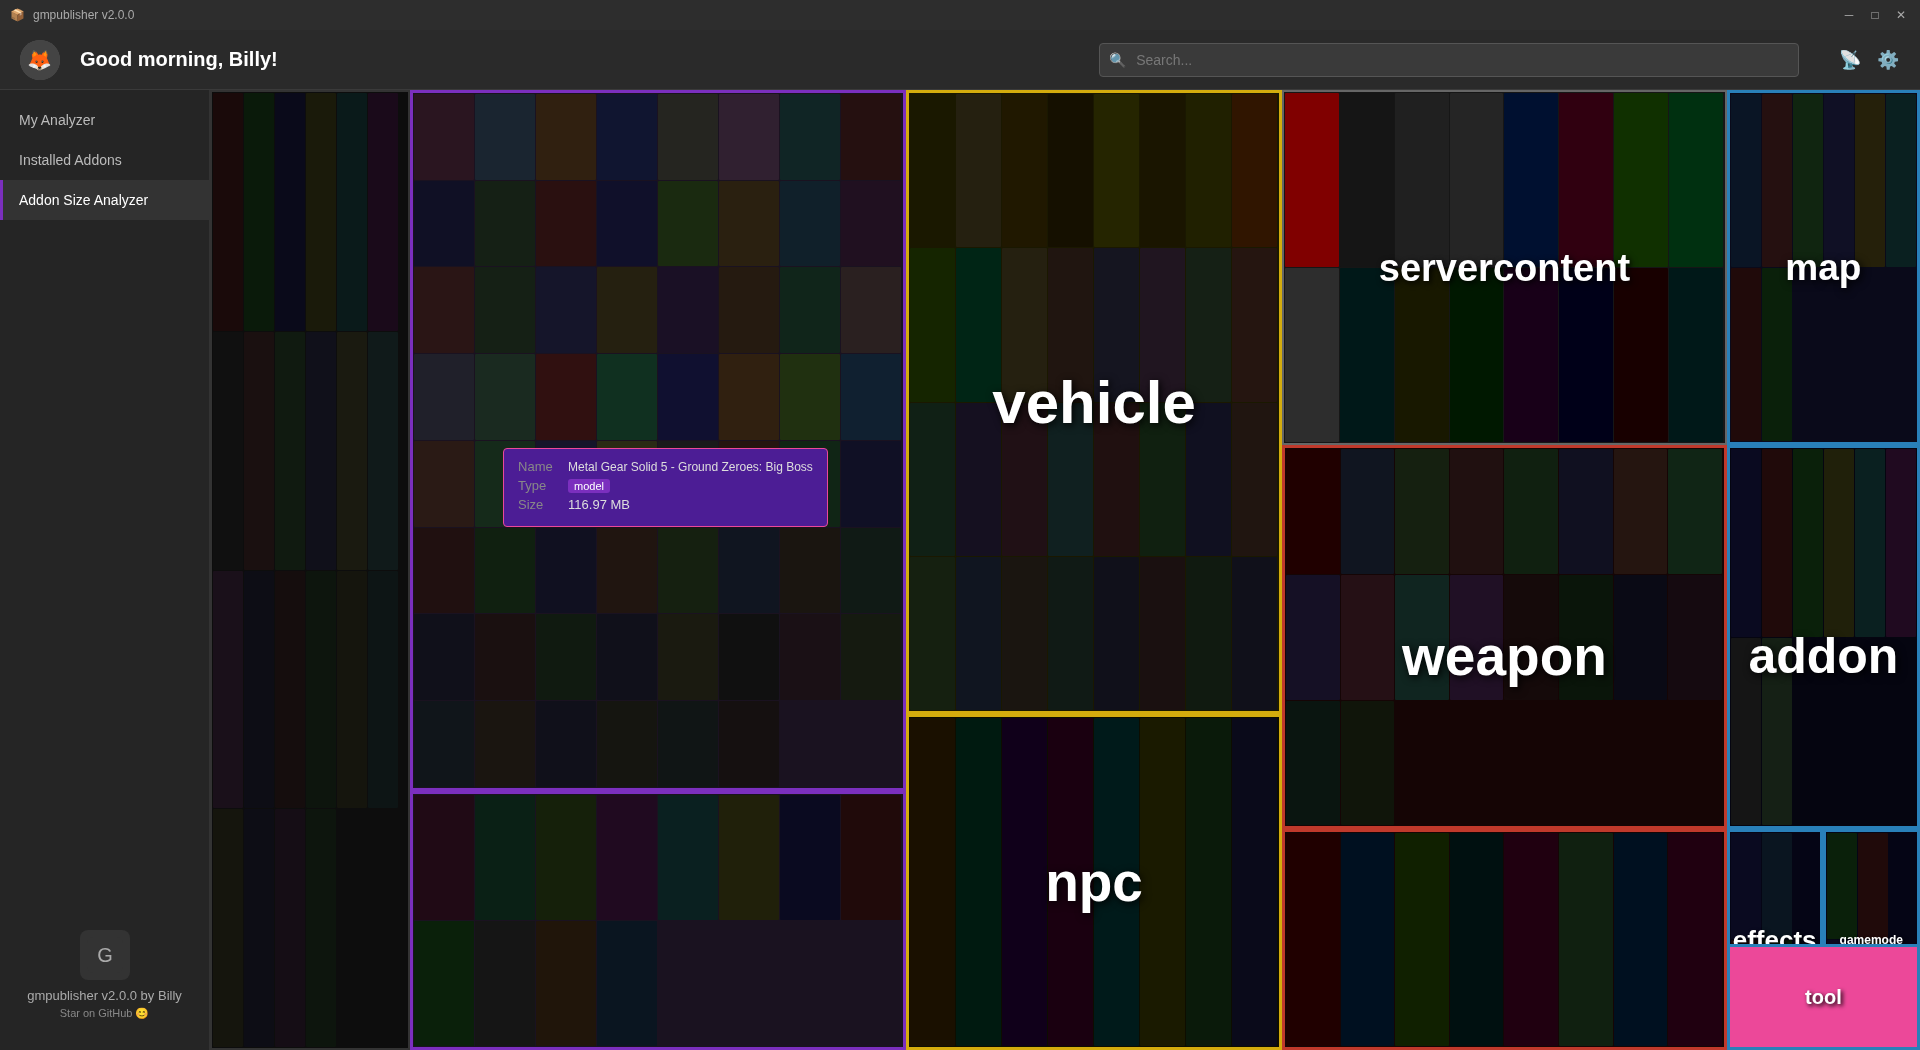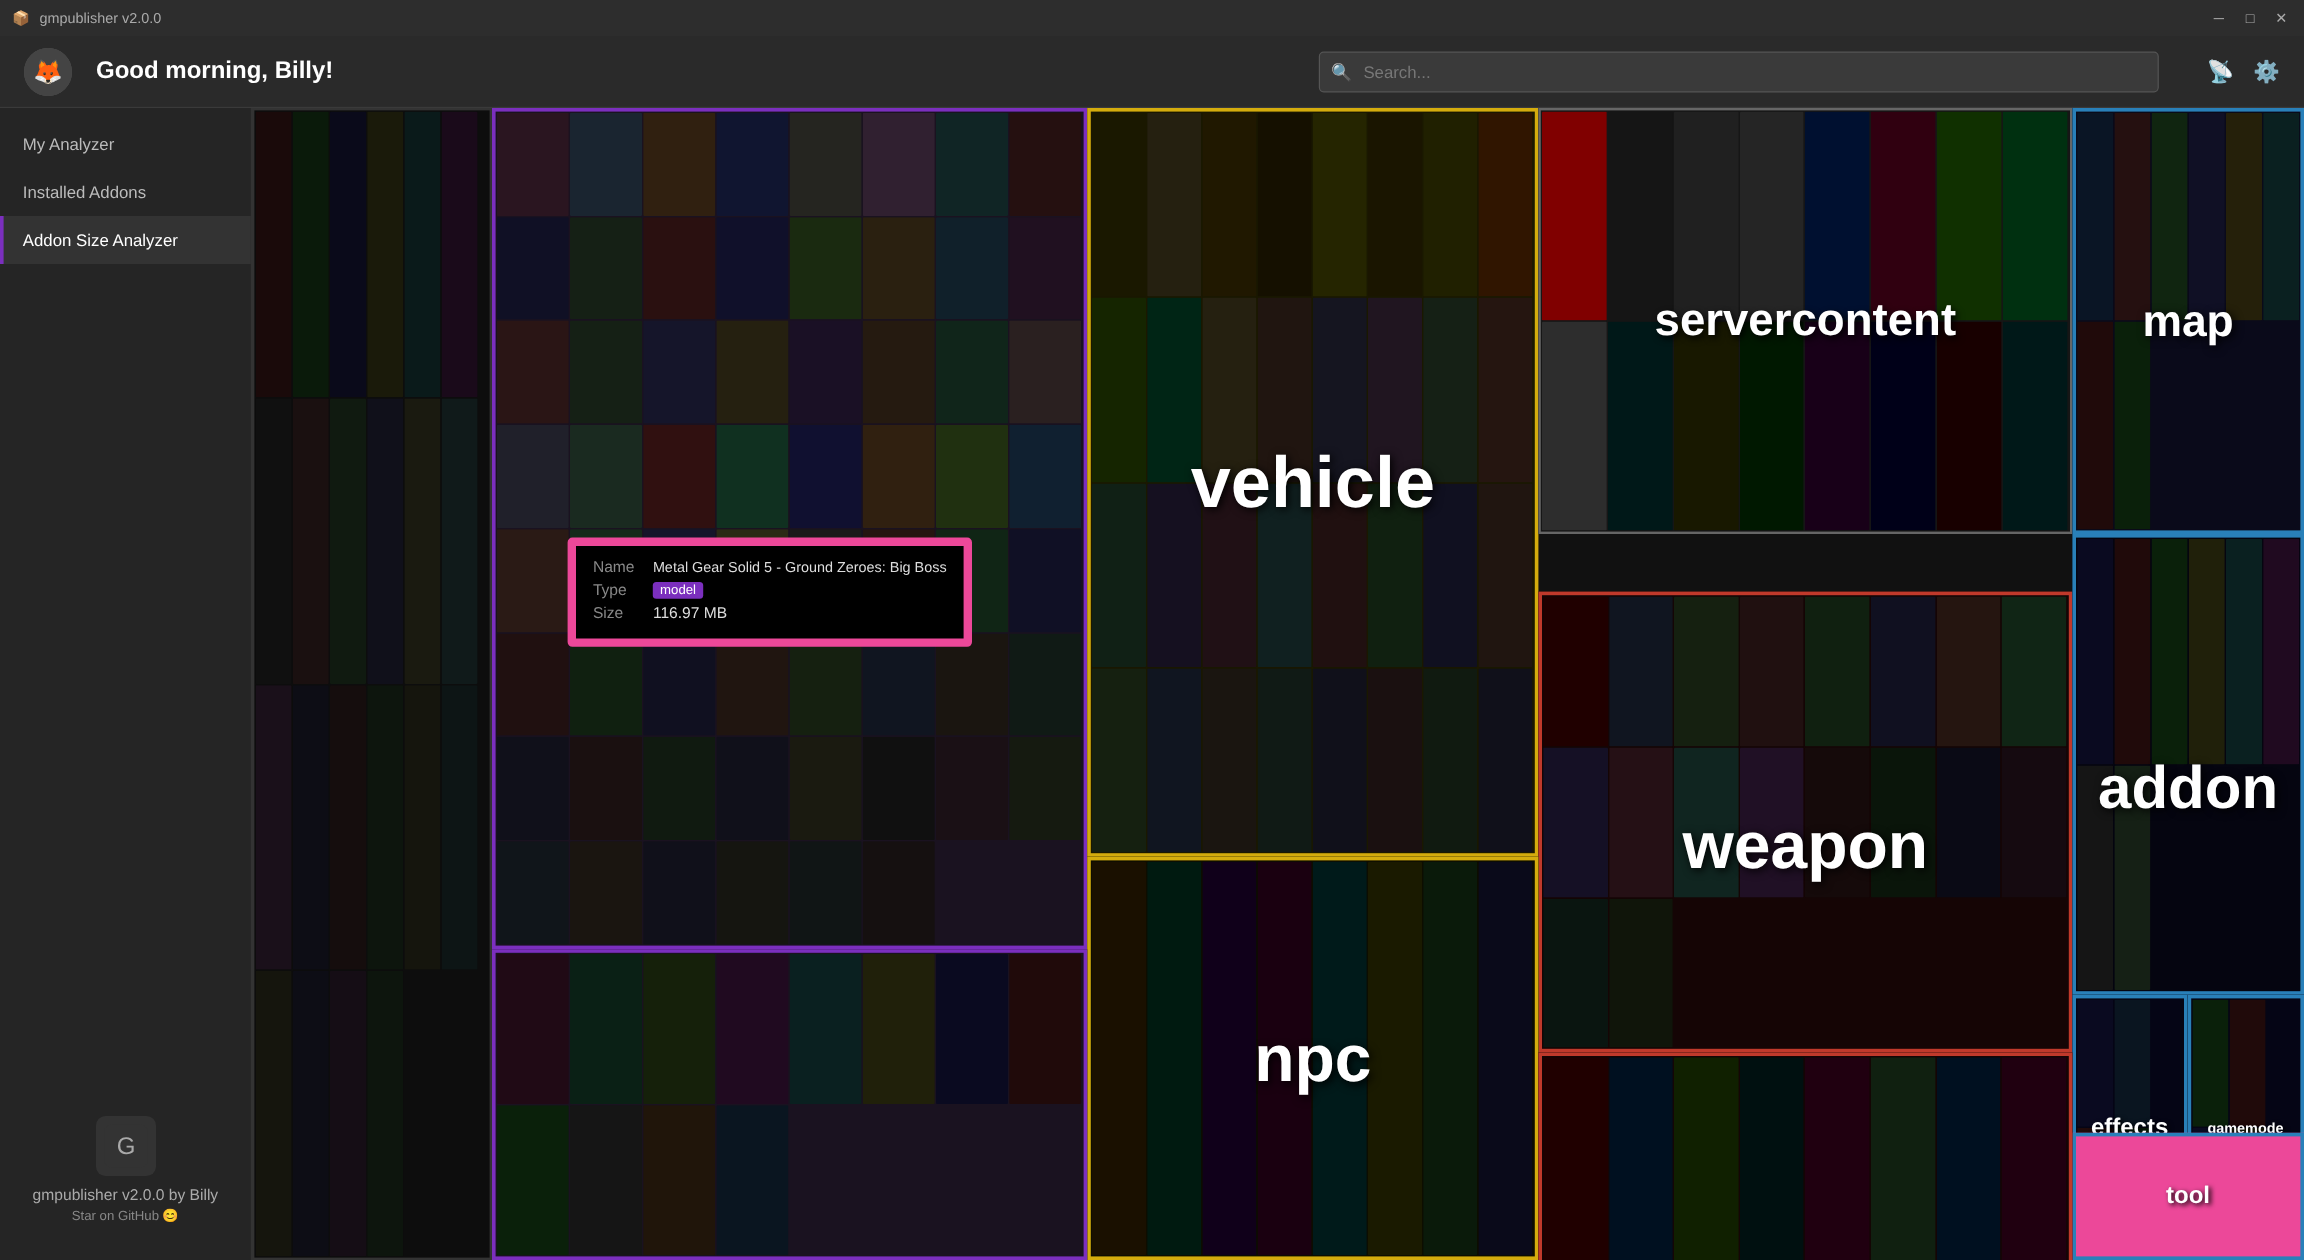--- a/index.html
+++ b/index.html
@@ -201,41 +201,42 @@
       font-size: 40px;
       font-weight: bold;
       color: #fff;
       text-shadow: 2px 2px 6px #000;
       pointer-events: none;
     }
 
     
     #tooltip {
       position: absolute;
-      background: #000000;
-      border: 7px solid #ec4899;
+      background: #4c1d95;
+      border: 1px solid #ec4899;
       border-radius: 4px;
       padding: 10px 14px;
       font-size: 13px;
       color: #ccc;
       z-index: 100;
       pointer-events: none;
       min-width: 200px;
+      margin-left: 30px;
     }
     .tooltip-row { display: flex; gap: 10px; margin-bottom: 4px; align-items: center; }
     .tooltip-label { color: #888; min-width: 40px; }
     .tooltip-badge {
       background: #7b2fbe;
       color: #fff;
       border-radius: 3px;
       padding: 1px 6px;
       font-size: 11px;
     }
     .border-purple { border: 3px solid #7b2fbe !important; }
-    .border-red { border: 3px solid #c0392b !important; margin-top: 48px; }
+    .border-red { border: 3px solid #c0392b !important; }
     .border-blue { border: 3px solid #2980b9 !important; }
     .border-yellow { border: 3px solid #d4ac0d !important; }
 
     
     .addon-grid {
       position: absolute;
       inset: 0;
       display: flex;
       flex-wrap: wrap;
       gap: 1px;
@@ -855,21 +856,21 @@
             <div class="addon-thumb">
                 <div class="addon-thumb-inner" style="background:#0a1520;"></div>
               </div>
             <div class="addon-thumb">
                 <div class="addon-thumb-inner" style="background:#200a0a;"></div>
               </div>
             <div class="addon-thumb">
                 <div class="addon-thumb-inner" style="background:#0a200a;"></div>
               </div>
           </div>
-          <div class="cell-small-label" style="font-size:20px;">effects</div>
+          <div class="cell-small-label" style="font-size:26px;">effects</div>
         </div>
 
         <div class="treemap-cell border-blue" style="left:94.3%;top:77%;width:5.7%;height:23%;background:#050515;">
           <div class="addon-grid">
             <div class="addon-thumb">
                 <div class="addon-thumb-inner" style="background:#0a200a;"></div>
               </div>
             <div class="addon-thumb">
                 <div class="addon-thumb-inner" style="background:#200a0a;"></div>
               </div>

